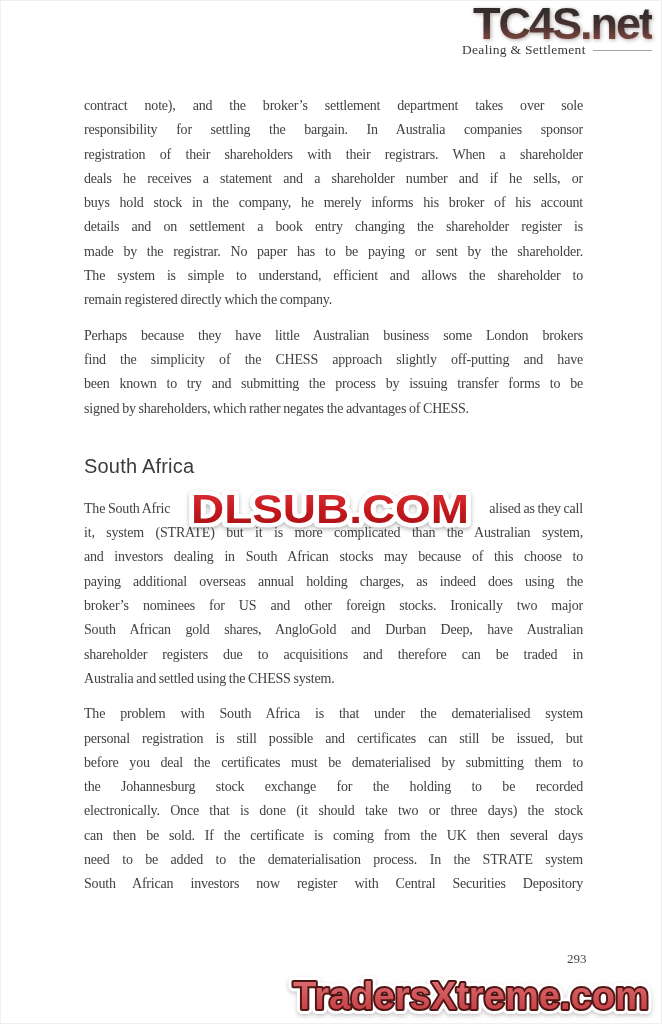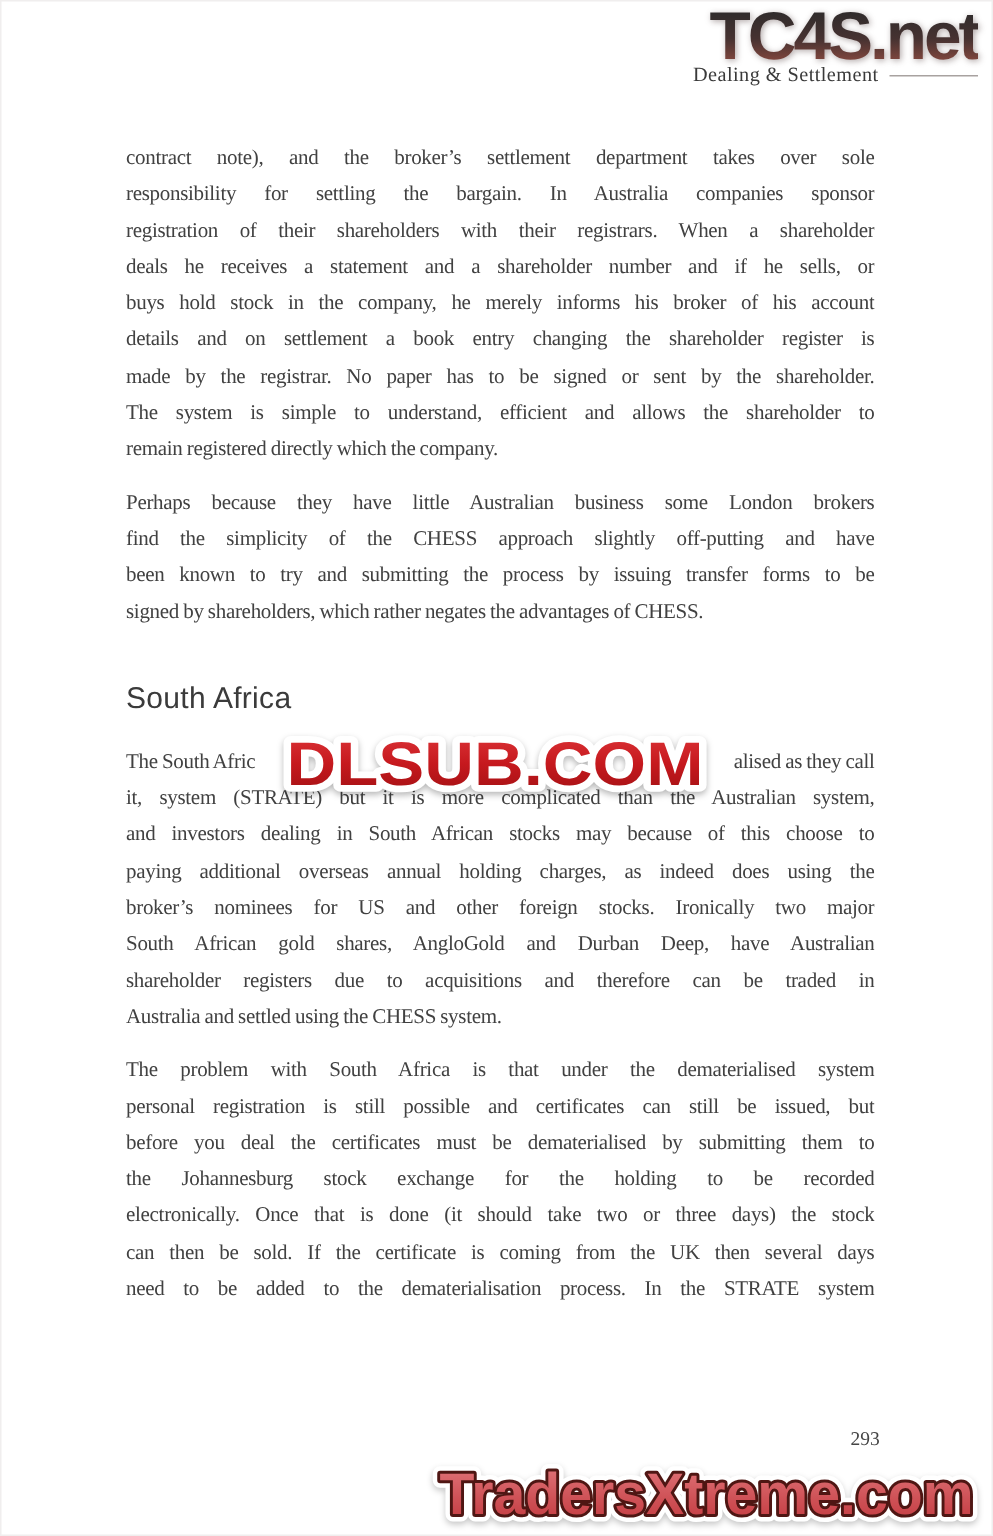--- a/index.html
+++ b/index.html
@@ -61,21 +61,21 @@
 
   <div class="bodytext">
 
     <div class="para">
         <div class="line">contract note), and the broker’s settlement department takes over sole</div>
         <div class="line">responsibility for settling the bargain. In Australia companies sponsor</div>
         <div class="line">registration of their shareholders with their registrars. When a shareholder</div>
         <div class="line">deals he receives a statement and a shareholder number and if he sells, or</div>
         <div class="line">buys hold stock in the company, he merely informs his broker of his account</div>
         <div class="line">details and on settlement a book entry changing the shareholder register is</div>
-        <div class="line">made by the registrar. No paper has to be signed or sent by the shareholder.</div>
+        <div class="line">made by the registrar. No paper has to be paying or sent by the shareholder.</div>
         <div class="line">The system is simple to understand, efficient and allows the shareholder to</div>
         <div class="line last">remain registered directly which the company.</div>
       </div>
 
     <div class="para">
         <div class="line">Perhaps because they have little Australian business some London brokers</div>
         <div class="line">find the simplicity of the CHESS approach slightly off-putting and have</div>
         <div class="line">been known to try and submitting the process by issuing transfer forms to be</div>
         <div class="line last">signed by shareholders, which rather negates the advantages of CHESS.</div>
       </div>
@@ -99,20 +99,21 @@
     </div>
 
     <div class="para">
         <div class="line">The problem with South Africa is that under the dematerialised system</div>
         <div class="line">personal registration is still possible and certificates can still be issued, but</div>
         <div class="line">before you deal the certificates must be dematerialised by submitting them to</div>
         <div class="line">the Johannesburg stock exchange for the holding to be recorded</div>
         <div class="line">electronically. Once that is done (it should take two or three days) the stock</div>
         <div class="line">can then be sold. If the certificate is coming from the UK then several days</div>
         <div class="line">need to be added to the dematerialisation process. In the STRATE system</div>
+        <div class="line">South African investors now register with Central Securities Depository</div>
       </div>
   </div>
 
   <div class="watermark-center">
     <svg width="292" height="52" viewBox="0 0 292 52">
       <defs>
         <linearGradient id="redg" x1="0" y1="0" x2="0" y2="1">
           <stop offset="0" stop-color="#de363a"></stop>
           <stop offset="0.5" stop-color="#c6191e"></stop>
           <stop offset="1" stop-color="#a01013"></stop>

